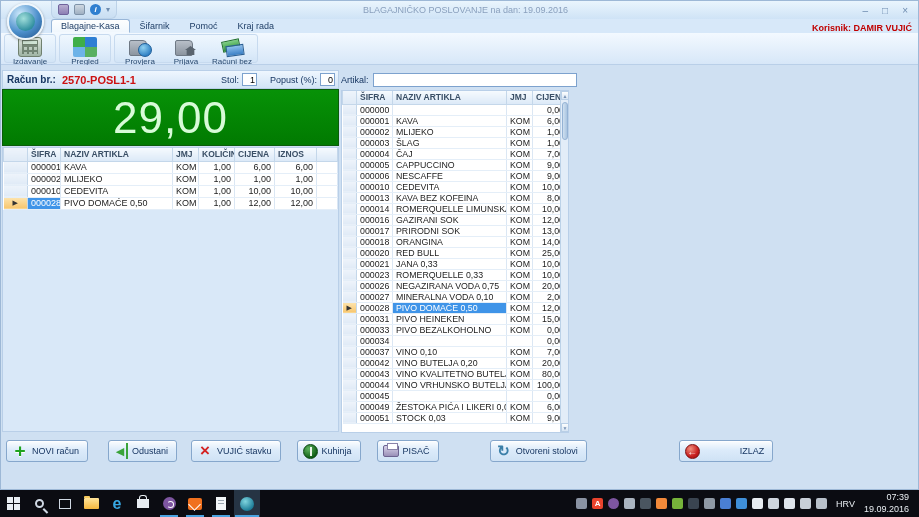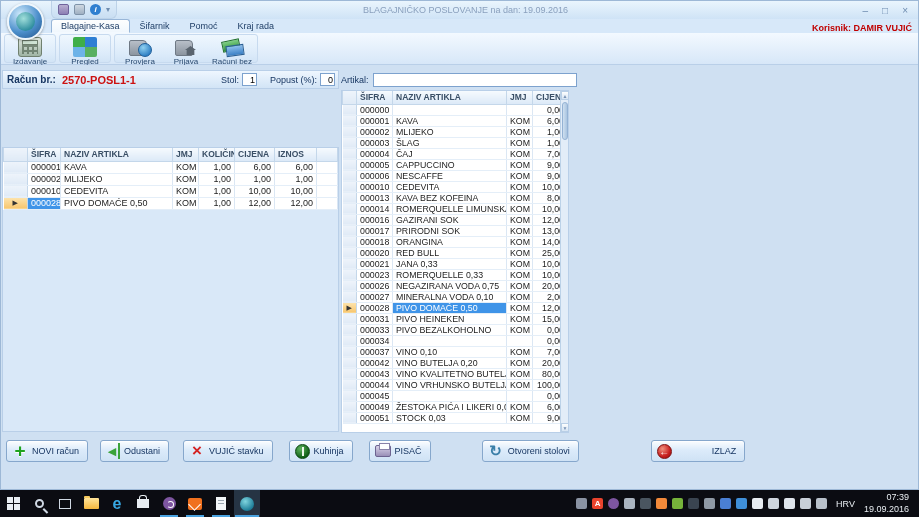--- a/index.html
+++ b/index.html
@@ -264,20 +264,23 @@
 
     <div class="rcpt-head">
       <span class="rcpt-label">Račun br.:</span>
       <span class="rcpt-number">2570-POSL1-1</span>
       <span class="field-label">Stol:</span>
       <input class="mini-input" value="1" style="">
       <span class="field-label2">Popust (%):</span>
       <input class="mini-input" value="0" style="">
     </div>
 
+    <div class="total-display">
+      <span class="total-value">29,00</span>
+    </div>
 
     <div class="grid-box grid-left">
       <table class="grid">
         <colgroup>
             <col style="width:24px">
             <col style="width:33px">
             <col style="width:112px">
             <col style="width:26px">
           <col style="width:36px">
             <col style="width:40px">
@@ -575,41 +578,41 @@
         <div class="thumb"></div>
         <div class="arrow down">▼</div>
       </div>
     </div>
 
     <div class="actions" id="actions">
         <div class="abtn" style="margin-left: 5px;">
           <span class="aic aic-plus"></span>
           <span>NOVI račun</span>
         </div>
-        <div class="abtn" style="margin-left: 12px;">
+        <div class="abtn" style="margin-left: 20px;">
           <span class="aic aic-back"></span>
           <span>Odustani</span>
         </div>
         <div class="abtn" style="margin-left: 14px;">
           <span class="aic aic-del"></span>
           <span>VUJIĆ stavku</span>
         </div>
         <div class="abtn" style="margin-left: 16px;">
           <span class="aic aic-kuhinja"></span>
           <span>Kuhinja</span>
         </div>
         <div class="abtn" style="margin-left: 16px;">
           <span class="aic aic-printer"></span>
           <span>PISAČ</span>
         </div>
         <div class="abtn" style="margin-left: 51px;">
           <span class="aic aic-refresh"></span>
           <span>Otvoreni stolovi</span>
         </div>
-        <div class="abtn" style="margin-left: 72px; gap: 40px;">
+        <div class="abtn" style="margin-left: 92px; gap: 40px;">
           <span class="aic aic-exit"></span>
           <span>IZLAZ</span>
         </div>
       </div>
   </div>
 </div>
 
 <div class="taskbar">
   <div class="tb-apps" id="tb-apps">
       <div class="tb-app">

